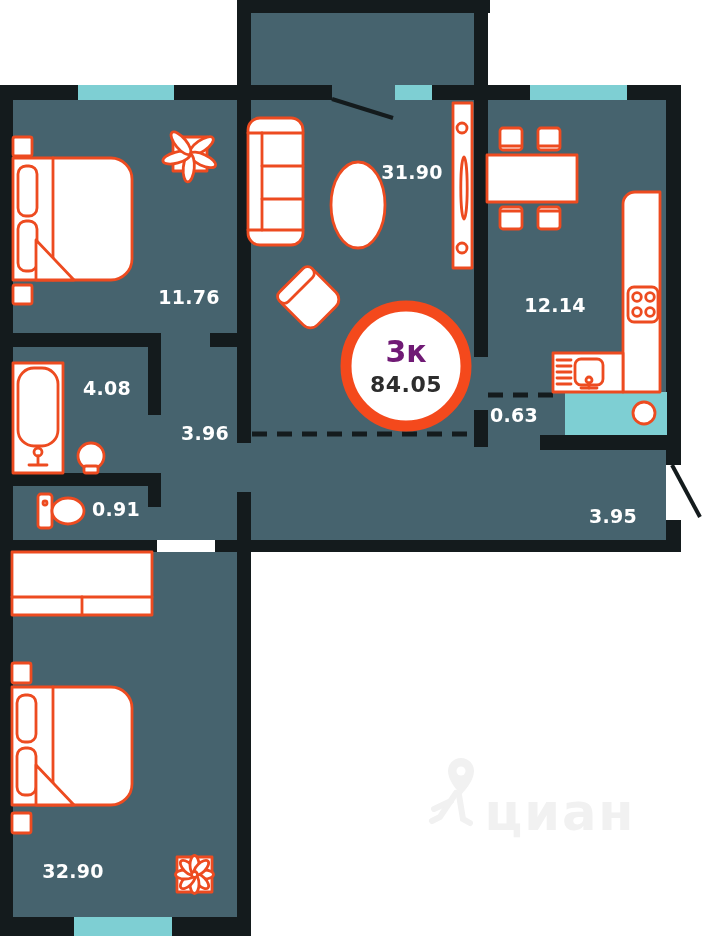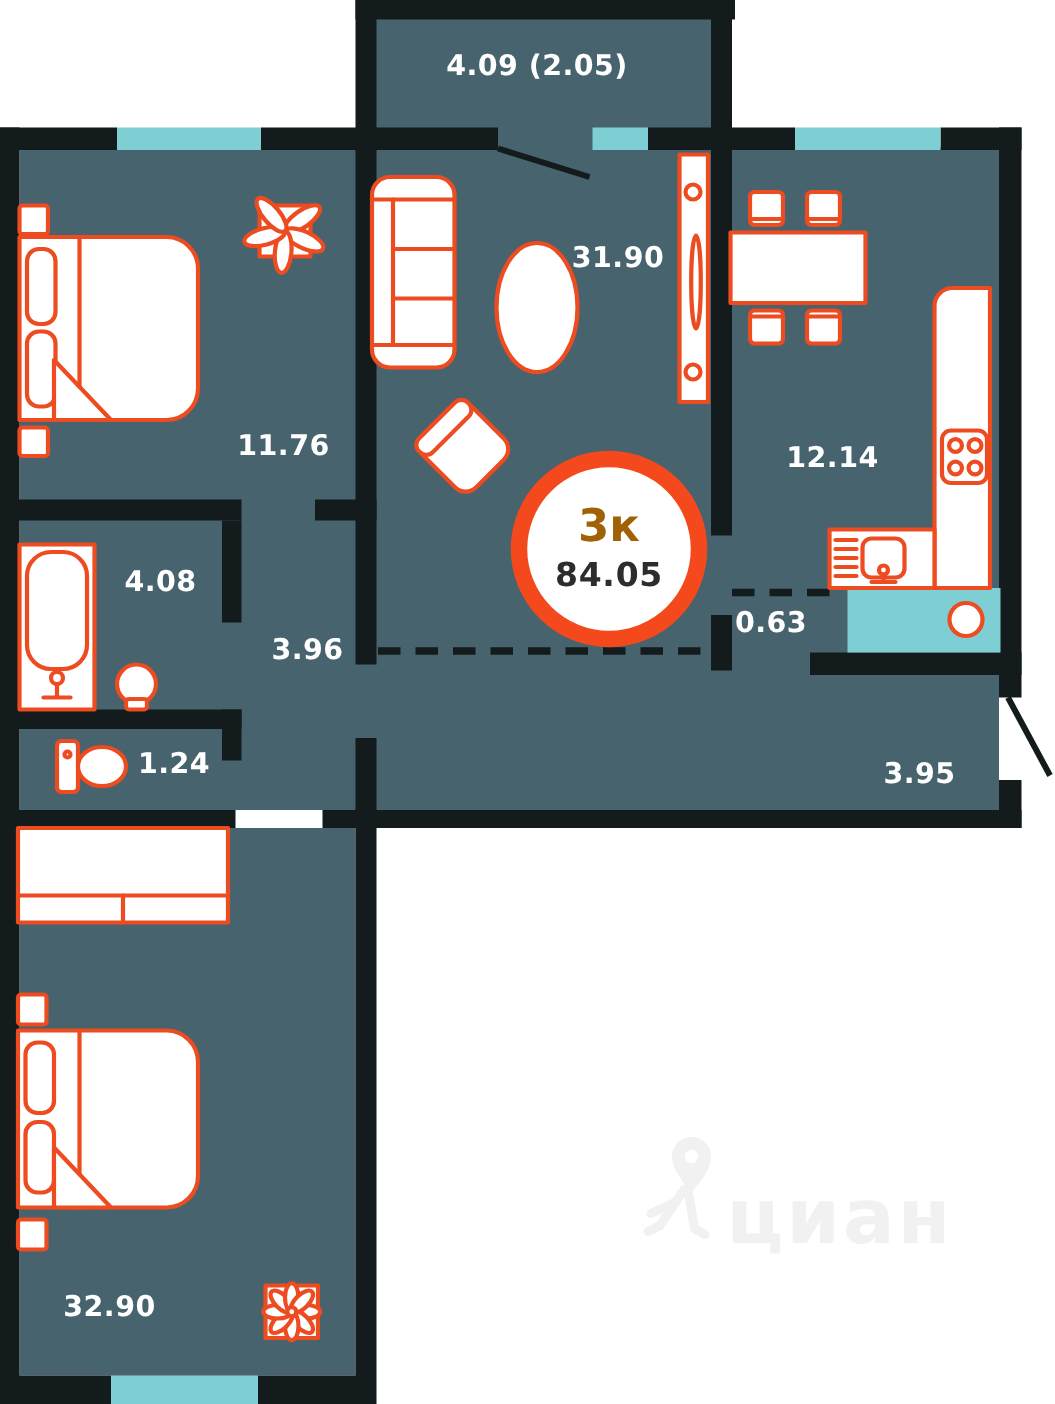--- a/index.html
+++ b/index.html
@@ -7,21 +7,21 @@
     position:relative;width:703px;height:936px;background:#fff;overflow:hidden;
     font-family:"DejaVu Sans","Liberation Sans",sans-serif;
   }
   .plan svg{position:absolute;left:0;top:0;}
   .lbl{
     position:absolute;transform:translate(-50%,-50%);
     color:#ffffff;font-weight:bold;font-size:19px;letter-spacing:.3px;white-space:nowrap;
   }
   .badge-type{
     position:absolute;transform:translate(-50%,-50%);
-    color:#a16207;font-weight:bold;font-size:30px;white-space:nowrap;
+    color:#701a75;font-weight:bold;font-size:30px;white-space:nowrap;
   }
   .badge-area{
     position:absolute;transform:translate(-50%,-50%);
     color:#2d2d2d;font-weight:bold;font-size:22px;letter-spacing:.5px;white-space:nowrap;text-align:center;
   }
   .wm-text{
     position:absolute;transform:translate(-50%,-50%);
     color:#f1f1f1;font-weight:bold;font-size:51px;letter-spacing:2px;white-space:nowrap;
   }
 </style>
@@ -221,28 +221,27 @@
     <path d="M461,758 a13,13 0 0 1 13,13 c0,9 -8,18 -13,24 c-5,-6 -13,-15 -13,-24 a13,13 0 0 1 13,-13 z"></path>
     <circle cx="461" cy="771" r="4.5" fill="#ffffff"></circle>
     <g stroke="#f1f1f1" stroke-width="6" stroke-linecap="round" fill="none">
       <path d="M456,793 L440,817 L432,821"></path>
       <path d="M459,795 L463,819 L470,823"></path>
       <path d="M451,801 L434,809"></path>
     </g>
   </g>
 </svg>
 
-  <div class="lbl" style="left:358px;top:44px">4.09 (2.05)</div>
   <div class="lbl" style="left:412px;top:172px">31.90</div>
   <div class="lbl" style="left:189px;top:297px">11.76</div>
   <div class="lbl" style="left:555px;top:305px">12.14</div>
   <div class="lbl" style="left:107px;top:388px">4.08</div>
   <div class="lbl" style="left:205px;top:433px">3.96</div>
   <div class="lbl" style="left:514px;top:415px">0.63</div>
-  <div class="lbl" style="left:116px;top:509px">1.24</div>
+  <div class="lbl" style="left:116px;top:509px">0.91</div>
   <div class="lbl" style="left:613px;top:516px">3.95</div>
   <div class="lbl" style="left:73px;top:871px">32.90</div>
 
   <div class="badge-type" style="left:406px;top:351px">3к</div>
   <div class="badge-area" style="left:406px;top:384px">84.05</div>
 
   <div class="wm-text" style="left:560px;top:812px">циан</div>
 
 </div>
 

